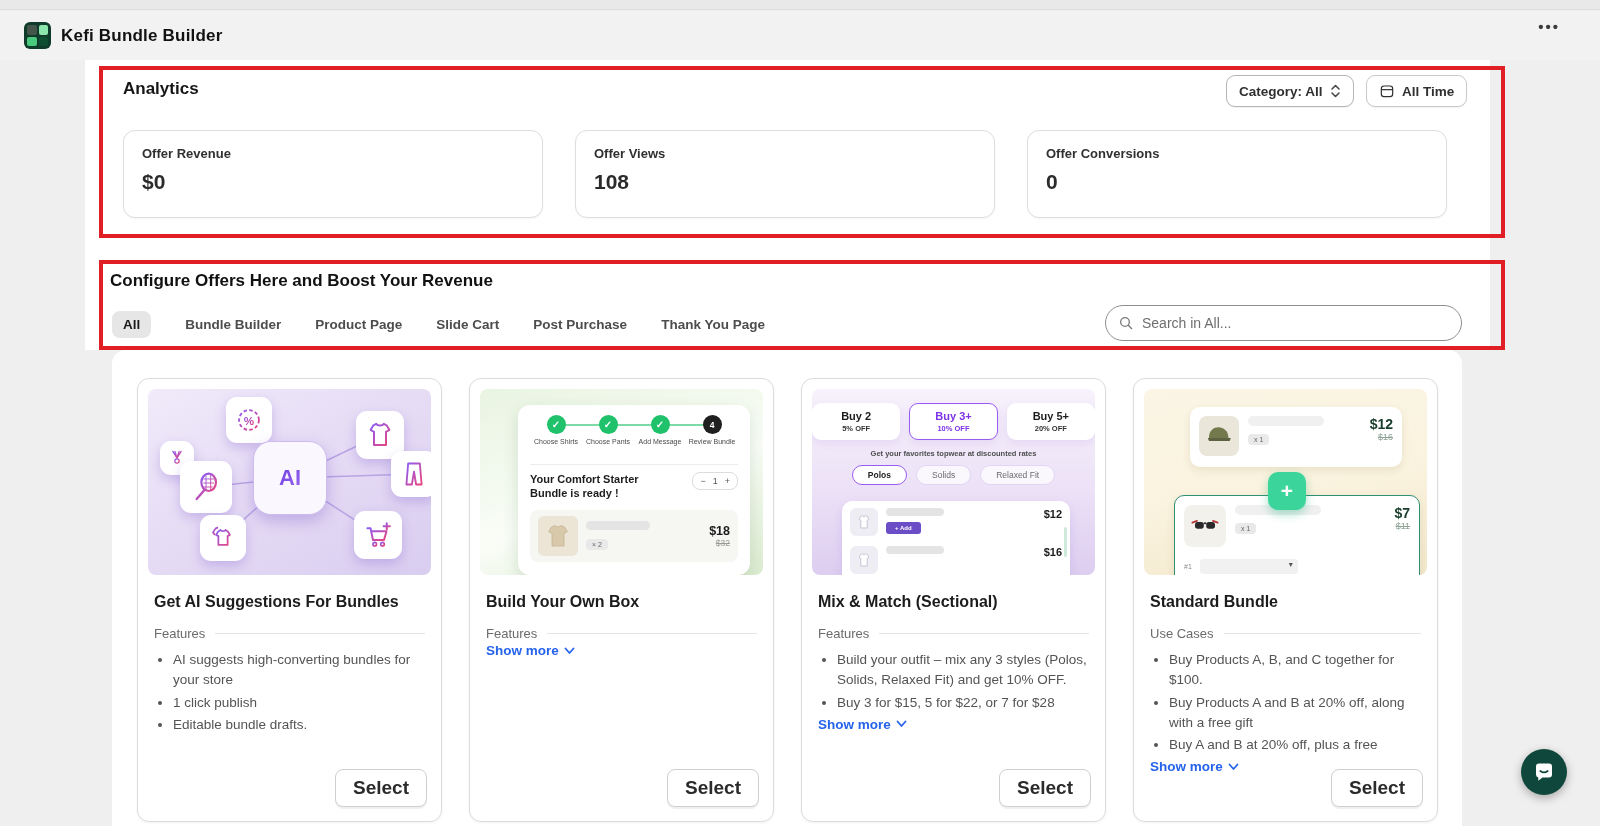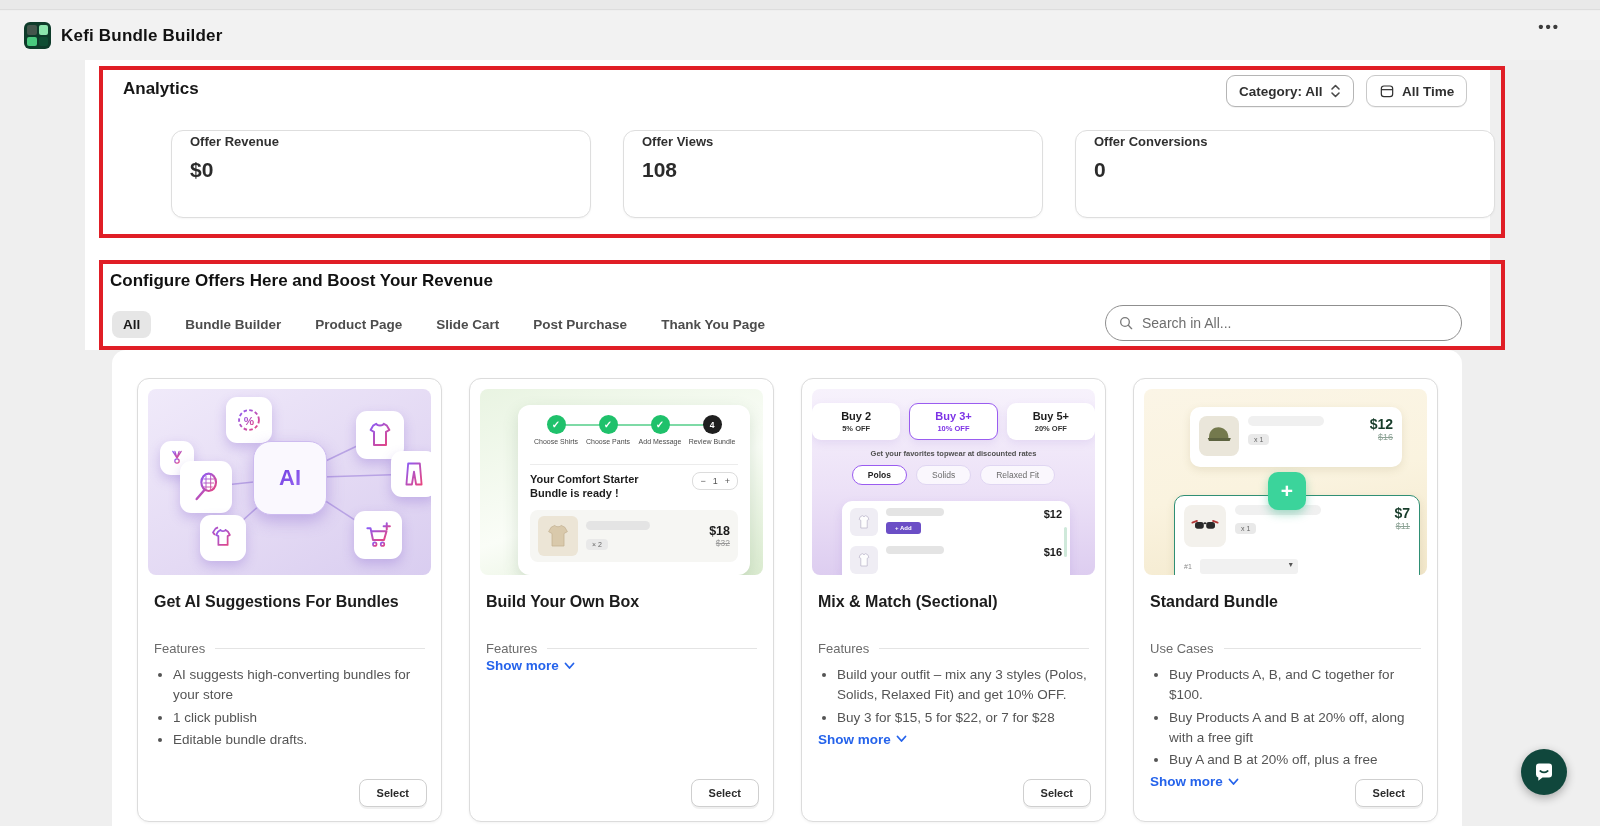--- a/index.html
+++ b/index.html
@@ -26,45 +26,45 @@
   
   .red-box { position:absolute; border:4px solid #e01e26; pointer-events:none; z-index:40; }
   .red-box.one { left:99px; top:66px; width:1406px; height:172px; }
   .red-box.two { left:99px; top:260px; width:1406px; height:90px; }
 
   
   .analytics-title { position:absolute; left:123px; top:79px; font-size:17px; font-weight:bold; color:#161616; }
   .pill-btn { position:absolute; top:75px; height:32px; background:#fff; border:1px solid #b5b5b5; border-radius:9px; display:flex; align-items:center; gap:7px; padding:0 12px; font-size:13.5px; font-weight:bold; color:#303030; cursor:pointer; box-shadow:0 1px 0 rgba(0,0,0,.05); }
   .pill-btn.category { left:1226px; }
   .pill-btn.alltime { left:1366px; border-color:#c9c9c9; }
-  .stat-card { position:absolute; top:130px; width:420px; height:88px; background:#fff; border:1px solid #dedede; border-radius:12px; padding:3px 18px; box-shadow:0 1px 2px rgba(0,0,0,.04);margin-left:48px; }
+  .stat-card { position:absolute; top:130px; width:420px; height:88px; background:#fff; border:1px solid #dedede; border-radius:12px; padding:15px 18px; box-shadow:0 1px 2px rgba(0,0,0,.04); }
   .stat-card .lbl { font-size:13px; font-weight:bold; color:#303030; }
   .stat-card .val { font-size:21px; font-weight:bold; color:#2b2b2b; margin-top:9px; }
 
   
   .configure-title { position:absolute; left:110px; top:271px; font-size:17px; font-weight:bold; color:#111; }
   .tabs-row { position:absolute; left:112px; top:308px; display:flex; align-items:center; gap:34px; height:32px; }
   .tab { font-size:13.5px; font-weight:bold; color:#4d4d4d; cursor:pointer; white-space:nowrap; }
   .tab.active { background:#e6e6e6; color:#1a1a1a; border-radius:8px; padding:6px 11px; }
   .search-wrap { position:absolute; left:1105px; top:305px; width:357px; height:36px; background:#fff; border:1px solid #8f8f8f; border-radius:18px; display:flex; align-items:center; padding:16px 12px; gap:8px; }
   .search-wrap input { border:none; outline:none; flex:1; font-size:14px; color:#303030; font-family:"Liberation Sans",sans-serif; background:transparent; }
   .search-wrap input::placeholder { color:#6e6e6e; }
 
   
   .offer-card { position:absolute; top:378px; width:305px; height:444px; background:#fff; border:1px solid #dcdcdc; border-radius:12px; box-shadow:0 1px 3px rgba(0,0,0,.05); }
   .offer-card .illus { position:absolute; left:10px; top:10px; width:283px; height:186px; border-radius:8px; overflow:hidden; }
   .offer-card .body { position:absolute; left:0; top:206px; right:0; bottom:0; padding:8px 16px 0 16px; }
   .offer-card .o-title { font-size:16px; font-weight:bold; color:#1c1c1c; }
-  .sec-row { display:flex; align-items:center; gap:10px; margin-top:30px; }
+  .sec-row { display:flex; align-items:center; gap:10px; margin-top:15px; }
   .sec-row .sec-lbl { font-size:13px; color:#6b6b6b; }
   .sec-row .sec-line { flex:1; height:1px; background:#e4e4e4; }
   .bullets { margin:9px 0 0 19px; }
   .bullets li { font-size:13.5px; color:#545454; line-height:1.5; margin-bottom:2px; }
   .show-more { display:inline-flex; align-items:center; gap:5px; font-size:13.5px; font-weight:bold; color:#2563eb; cursor:pointer; margin-top:1px; }
-  .select-btn { position:absolute; right:14px; bottom:14px; background:#fff; border:1px solid #cfcfcf; border-radius:8px; padding:7px 17px; font-size:11px; font-weight:bold; color:#2b2b2b; cursor:pointer; box-shadow:0 2px 0 rgba(0,0,0,.06); }
+  .select-btn { position:absolute; right:14px; bottom:14px; background:#fff; border:1px solid #cfcfcf; border-radius:8px; padding:7px 17px; font-size:19px; font-weight:bold; color:#2b2b2b; cursor:pointer; box-shadow:0 2px 0 rgba(0,0,0,.06); }
 
   
   .illus.ai { background:linear-gradient(150deg,#f0eafa 0%,#e4daf4 55%,#d9cdf0 100%); }
   .ai-lines { position:absolute; left:0; top:0; }
   .ai-tile { position:absolute; background:#fff; border-radius:11px; box-shadow:0 5px 12px rgba(120,80,200,.28); display:flex; align-items:center; justify-content:center; }
   .ai-center { position:absolute; left:105px; top:52px; width:74px; height:74px; background:#faf8fe; border:1px solid #cdbbef; border-radius:18px; box-shadow:0 6px 16px rgba(120,80,200,.35); display:flex; align-items:center; justify-content:center; }
   .ai-center span { font-size:22px; font-weight:bold; background:linear-gradient(135deg,#6d3be0,#9b6bf2); -webkit-background-clip:text; background-clip:text; color:transparent; }
 
   
   .illus.box { background:linear-gradient(160deg,#e9f4e2 0%,#fafdf7 55%,#dcecd1 100%); }

